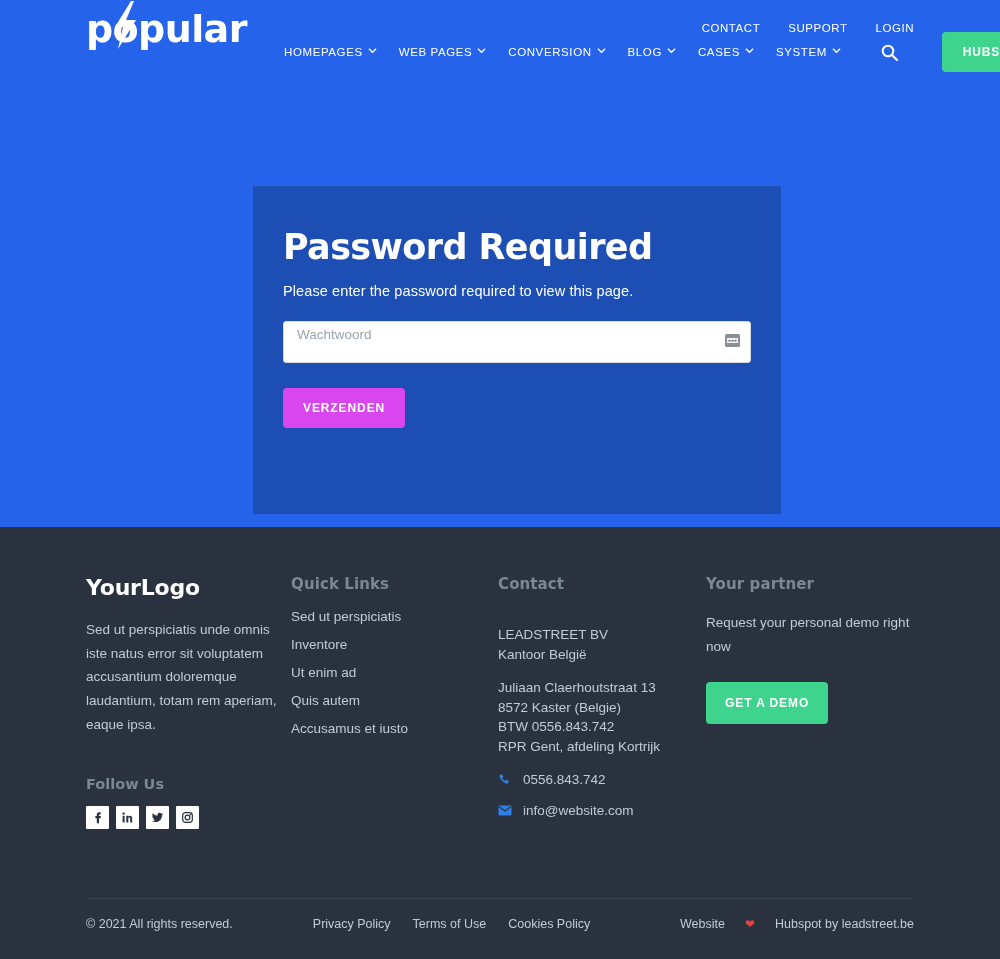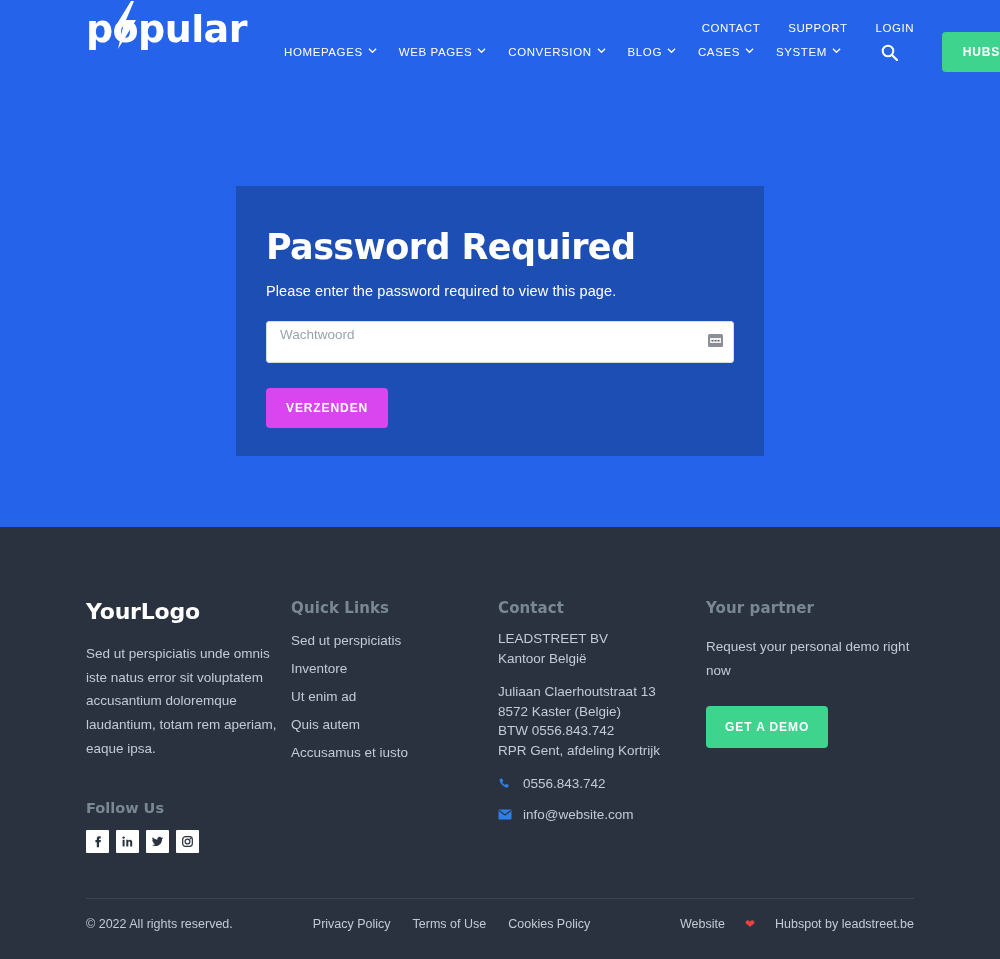--- a/index.html
+++ b/index.html
@@ -97,24 +97,24 @@
     padding: 13px 21px;
     margin-left: 22px;
     cursor: pointer;
     font-family: "Liberation Sans", sans-serif;
     white-space: nowrap;
   }
 
   
   .card {
     position: absolute;
-    left: 236px;
+    left: 253px;
     top: 186px;
     width: 528px;
-    height: 270px;
+    height: 328px;
     background: #1d4eb4;
     padding: 42px 30px 0 30px;
   }
   .card h1 {
     color: #ffffff;
     font-size: 35px;
     font-weight: 700;
     letter-spacing: -0.6px;
     font-family: "DejaVu Sans", sans-serif;
     line-height: 1.1;
@@ -168,21 +168,21 @@
 
   
   .footer {
     background: #29323e;
     height: 432px;
     padding: 0 86px;
     position: relative;
   }
   .fcols {
     display: flex;
-    padding-top: 72px;
+    padding-top: 48px;
   }
   .col1 { width: 210px; }
   .col2 { width: 212px; }
   .col3 { width: 213px; }
   .col4 { width: 213px; }
   .yourlogo {
     color: #ffffff;
     font-size: 22px;
     font-weight: 700;
     font-family: "DejaVu Sans", sans-serif;
@@ -218,21 +218,21 @@
   }
   .flinks { margin-top: 16px; }
   .flink {
     display: block;
     color: #c3cbd6;
     font-size: 13.5px;
     text-decoration: none;
     margin-bottom: 13px;
     cursor: pointer;
   }
-  .contact-group { margin-top: 12px; }
+  .contact-group { margin-top: 32px; }
   .contact-line { color: #c3cbd6; font-size: 13.5px; line-height: 1.45; }
   .contact-gap { height: 14px; }
   .contact-row {
     display: flex; align-items: center; gap: 11px;
     margin-top: 16px;
     color: #c3cbd6; font-size: 13.5px;
     cursor: pointer;
   }
   .demo-btn {
     margin-top: 24px;
@@ -442,21 +442,21 @@
       <div class="col4">
         <div class="col-head">Your partner</div>
         <div class="fbody">Request your personal demo right now</div>
         <button class="demo-btn">GET A DEMO</button>
       </div>
     </div>
 
     <div class="divider"></div>
 
     <div class="bottombar">
-      <div class="copyright">© 2022 All rights reserved.</div>
+      <div class="copyright">© 2021 All rights reserved.</div>
       <div class="policies">
         <a class="policy">Privacy Policy</a>
         <a class="policy">Terms of Use</a>
         <a class="policy">Cookies Policy</a>
       </div>
       <div class="credit">
         <span>Website</span>
         <span class="heart">❤</span>
         <span>Hubspot by leadstreet.be</span>
       </div>

